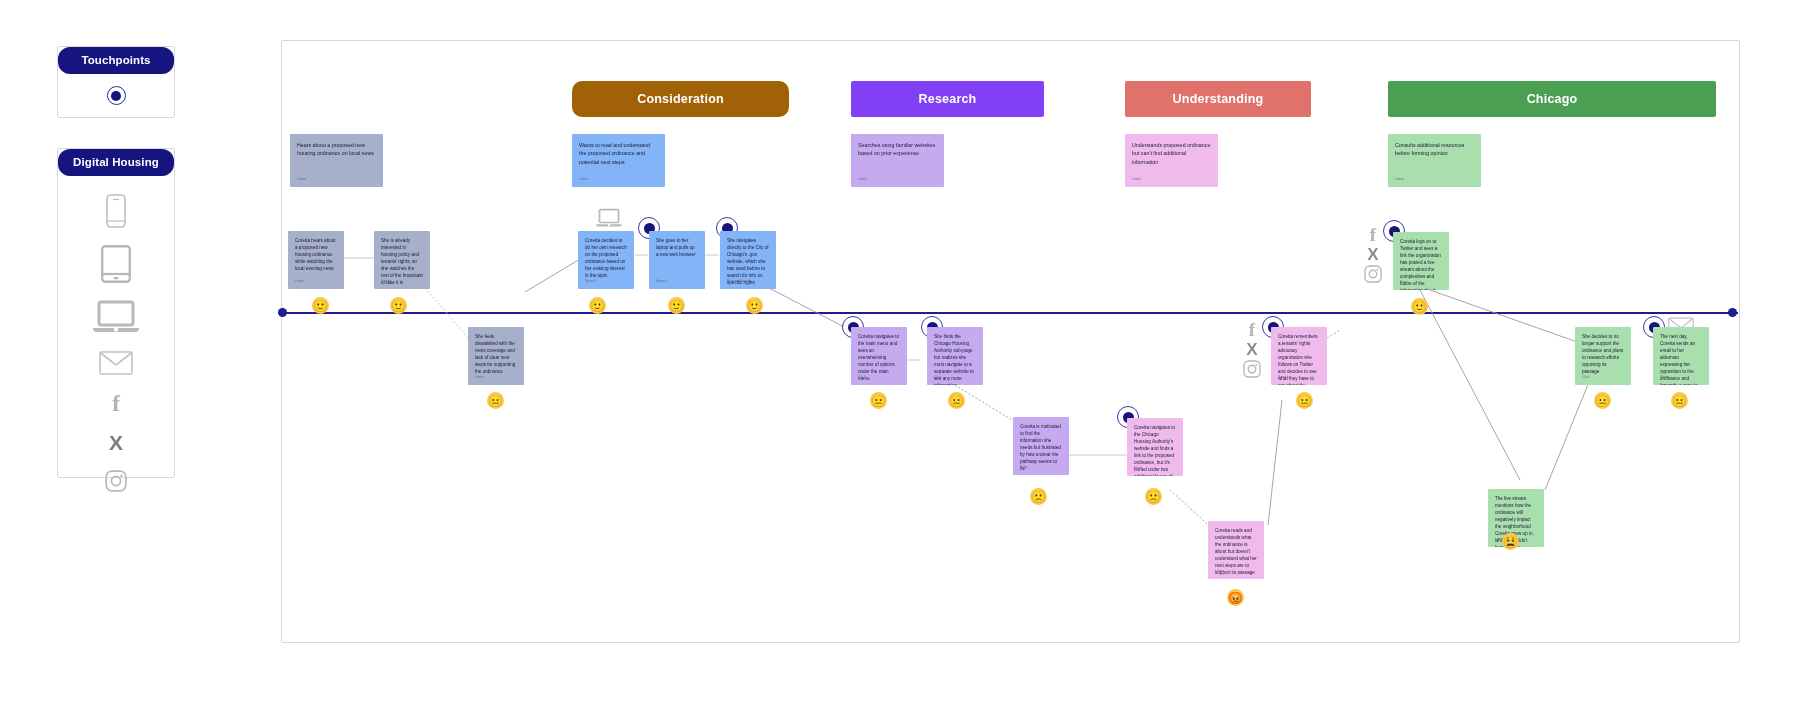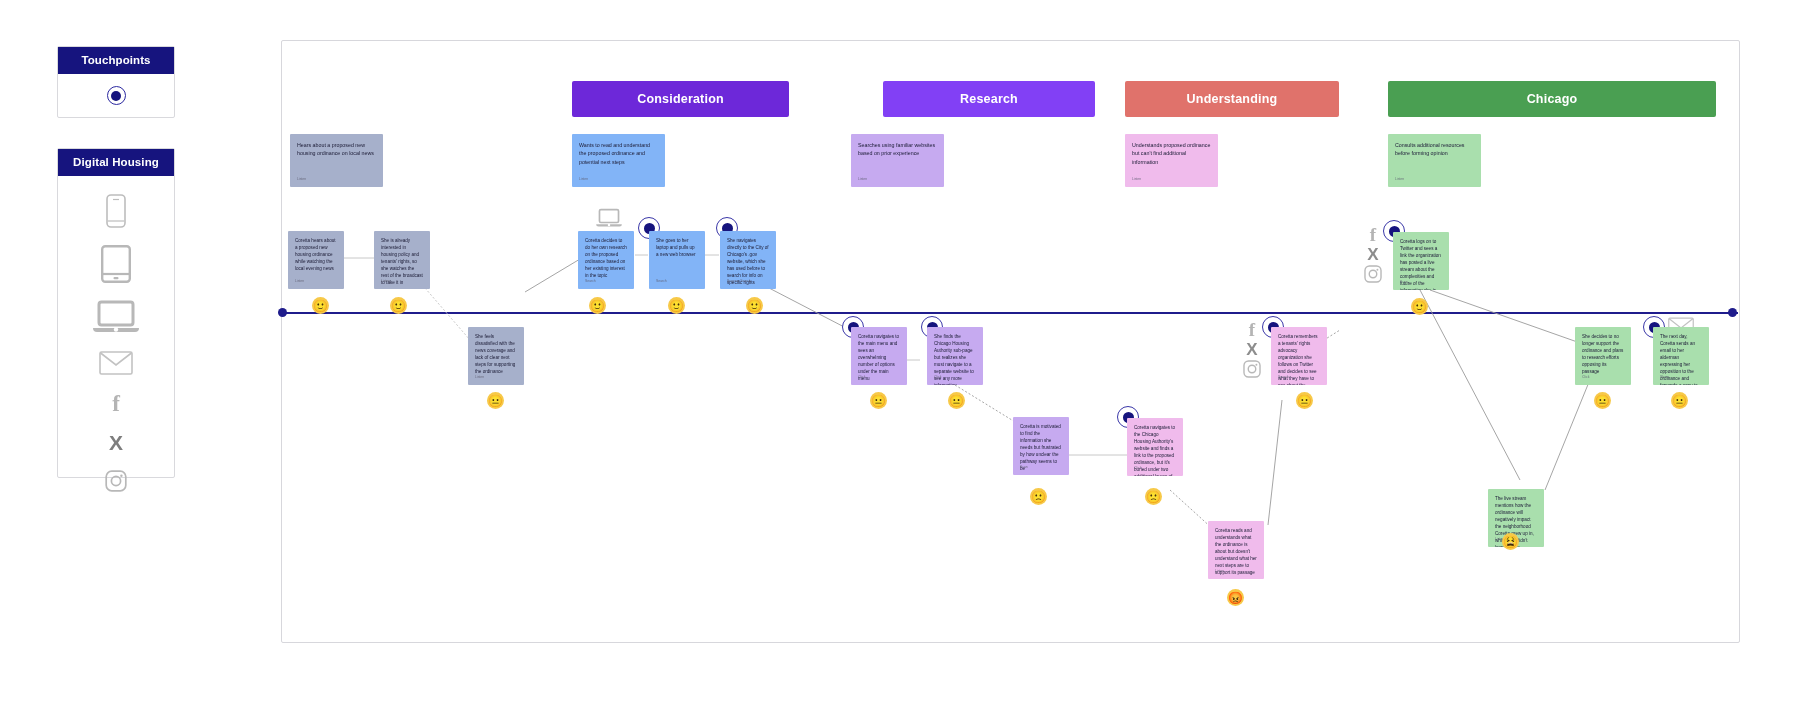--- a/index.html
+++ b/index.html
@@ -19,20 +19,21 @@
     border-radius: 2px;
   }
   .legend-header {
     background: #16147e;
     color: #ffffff;
     font-size: 11.5px;
     font-weight: bold;
     text-align: center;
     padding: 7px 0 8px 0;
     letter-spacing: .1px;
+    border-radius: 12px;
   }
   .legend-body {
     display: flex; flex-direction: column;
     align-items: center;
     gap: 14px;
     padding: 14px 0 16px 0;
   }
 
   
   .tp-dot {
@@ -239,27 +240,27 @@
     <line x1="1660" y1="355" x2="1695" y2="355" stroke="#1f1c8c" stroke-width="1.4"></line>
   </svg>
 
   <div id="axis"></div>
   <div class="axis-cap" style="left:278px;"></div>
   <div class="axis-cap" style="left:1728px;"></div>
 
   <div class="stage" style="left:290px; top:81px; width:226px;">
     <span>Awareness</span>
   </div>
-  <div class="stage" style="left:572px; top:81px; width:217px; background:#6d28d9;">
+  <div class="stage" style="left:572px; top:81px; width:217px; background:#a16207;border-radius:10px;">
     <span>Consideration</span>
   </div>
-  <div class="stage" style="left:851px; top:81px; width:212px; background:#8240f5;margin-left:32px;">
+  <div class="stage" style="left:851px; top:81px; width:193px; background:#8240f5;">
     <span>Research</span>
   </div>
-  <div class="stage" style="left:1125px; top:81px; width:214px; background:#e0726b;">
+  <div class="stage" style="left:1125px; top:81px; width:186px; background:#e0726b;">
     <span>Understanding</span>
   </div>
   <div class="stage" style="left:1388px; top:81px; width:328px; background:#4a9f52;">
     <span>Chicago</span>
   </div>
 
   <div class="note goal-note" style="left:290px; top:134px; width:93px; height:53px; background:#a6b0cb;">
     <span class="note-body">Hears about a proposed new housing ordinance on local news</span>
     <span class="note-tag">Listen</span>
   </div>

